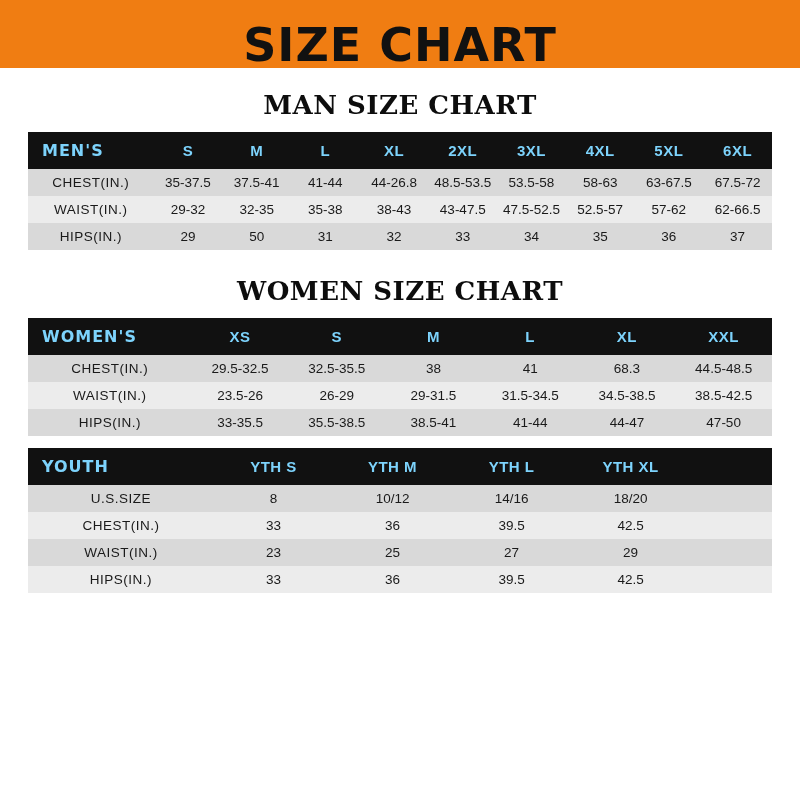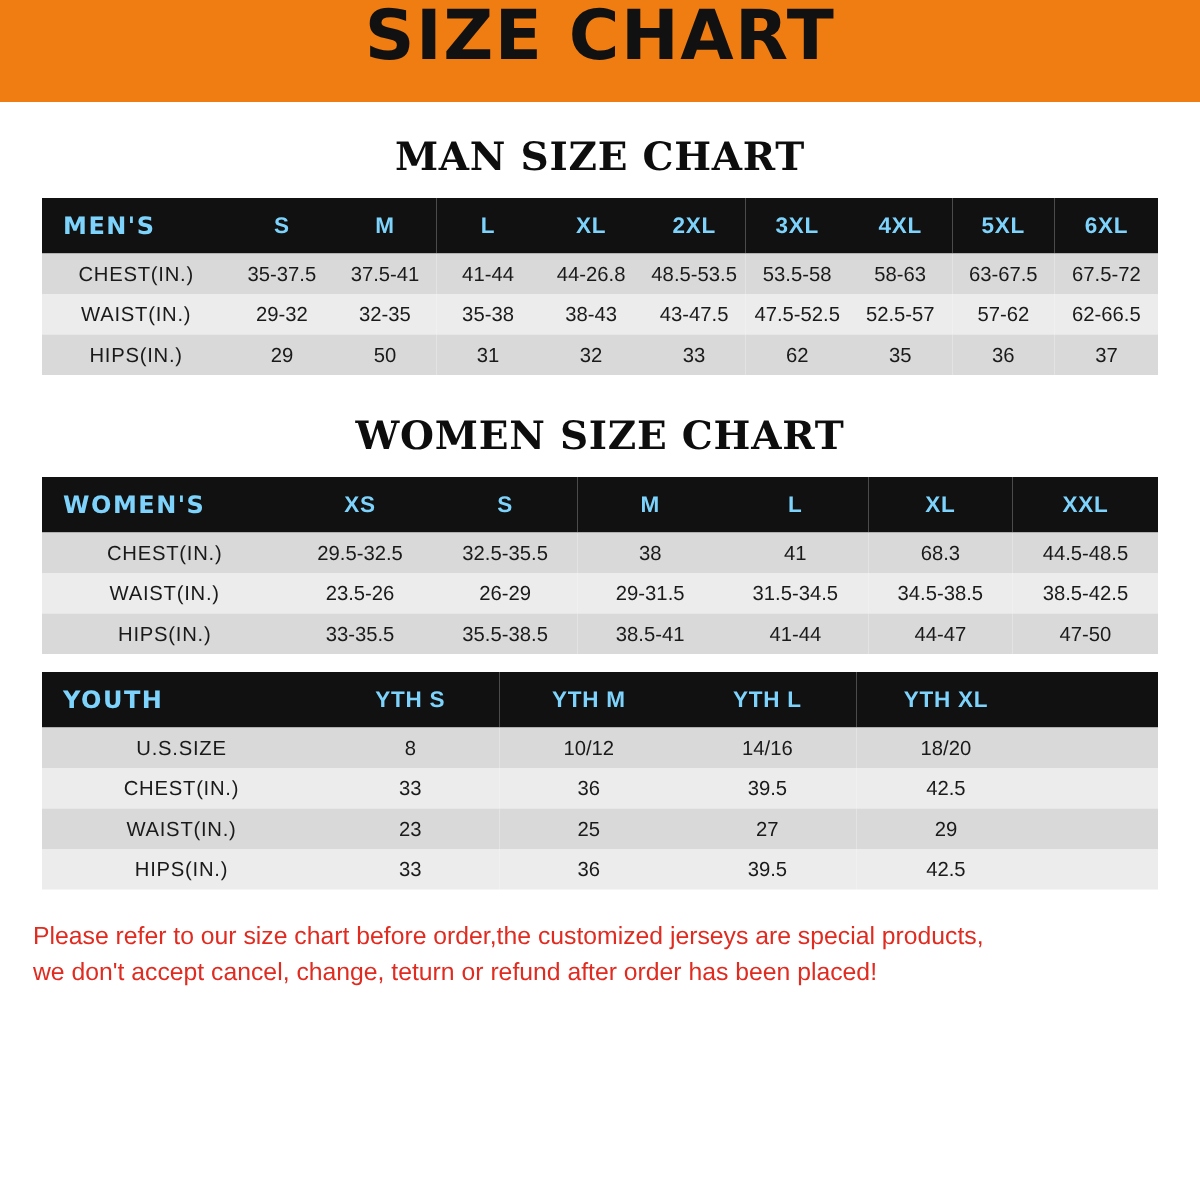--- a/index.html
+++ b/index.html
@@ -19,21 +19,21 @@
     height: 800px;
     background: #ffffff;
     box-sizing: border-box;
   }
   
   .banner {
     position: relative;
     height: 68px;
     background: #f07d12;
     display: flex;
-    align-items: flex-start;
+    align-items: flex-end;
     justify-content: center;
   }
   .banner-title {
     font-family: "DejaVu Sans", sans-serif;
     font-weight: bold;
     font-size: 46px;
     letter-spacing: 1px;
     color: #111111;
     line-height: 1;
   }
@@ -166,21 +166,21 @@
           <td>57-62</td>
           <td>62-66.5</td>
         </tr>
         <tr class="odd">
           <td class="rowhead">HIPS(IN.)</td>
           <td>29</td>
           <td>50</td>
           <td>31</td>
           <td>32</td>
           <td>33</td>
-          <td>62</td>
+          <td>34</td>
           <td>35</td>
           <td>36</td>
           <td>37</td>
         </tr>
       </tbody>
     </table>
   </div>
 
   <div class="section-title sec-women-title">WOMEN SIZE CHART</div>
   <div class="tbl-wrap">
@@ -287,18 +287,14 @@
           <td>33</td>
           <td>36</td>
           <td>39.5</td>
           <td>42.5</td>
           <td></td>
         </tr>
       </tbody>
     </table>
   </div>
 
-  <div class="note">
-    <span class="note-line">Please refer to our size chart before order,the customized jerseys are special products,</span>
-    <span class="note-line">we don't accept cancel, change, teturn or refund after order has been placed!</span>
-  </div>
 
 </div>
 
 </body></html>

